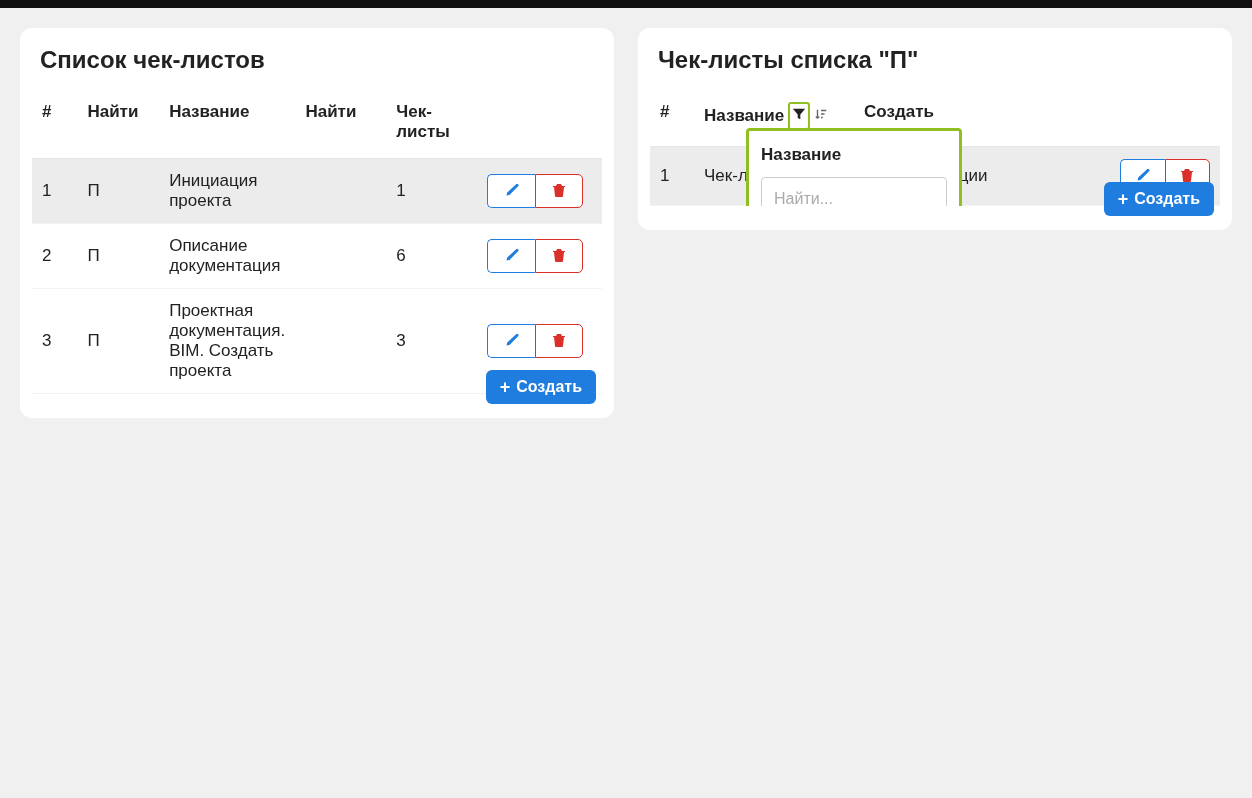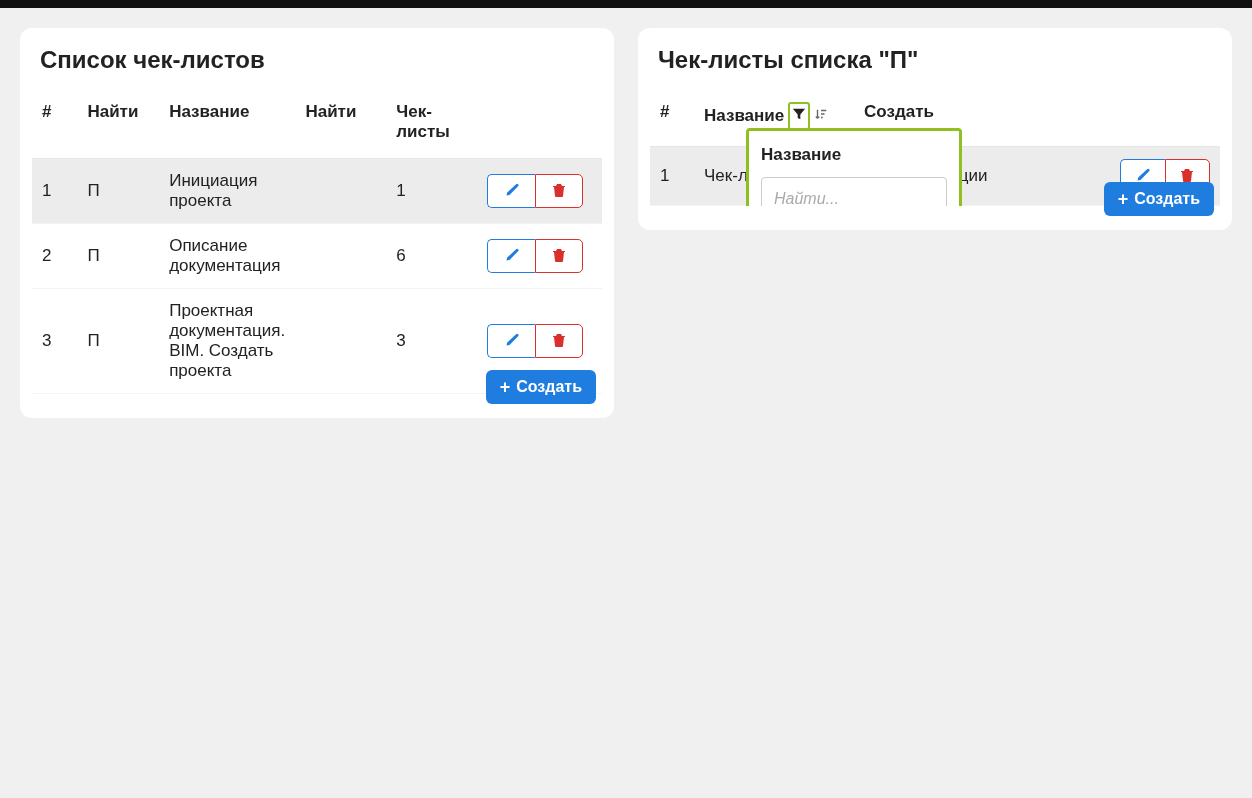--- a/index.html
+++ b/index.html
@@ -144,21 +144,20 @@
     font-size: 17px;
     margin-bottom: 12px;
   }
   .filter-popup input {
     width: 100%;
     height: 44px;
     border: 1px solid #ccc;
     border-radius: 4px;
     padding: 0 12px;
     font-size: 16px;
-    font-style: italic;
   }
   .filter-popup input::placeholder { color: #aaa; }
 
   .right-table-pos { position: relative; }
 </style>
 </head>
 <body>
 
 <div class="topbar"></div>
 

